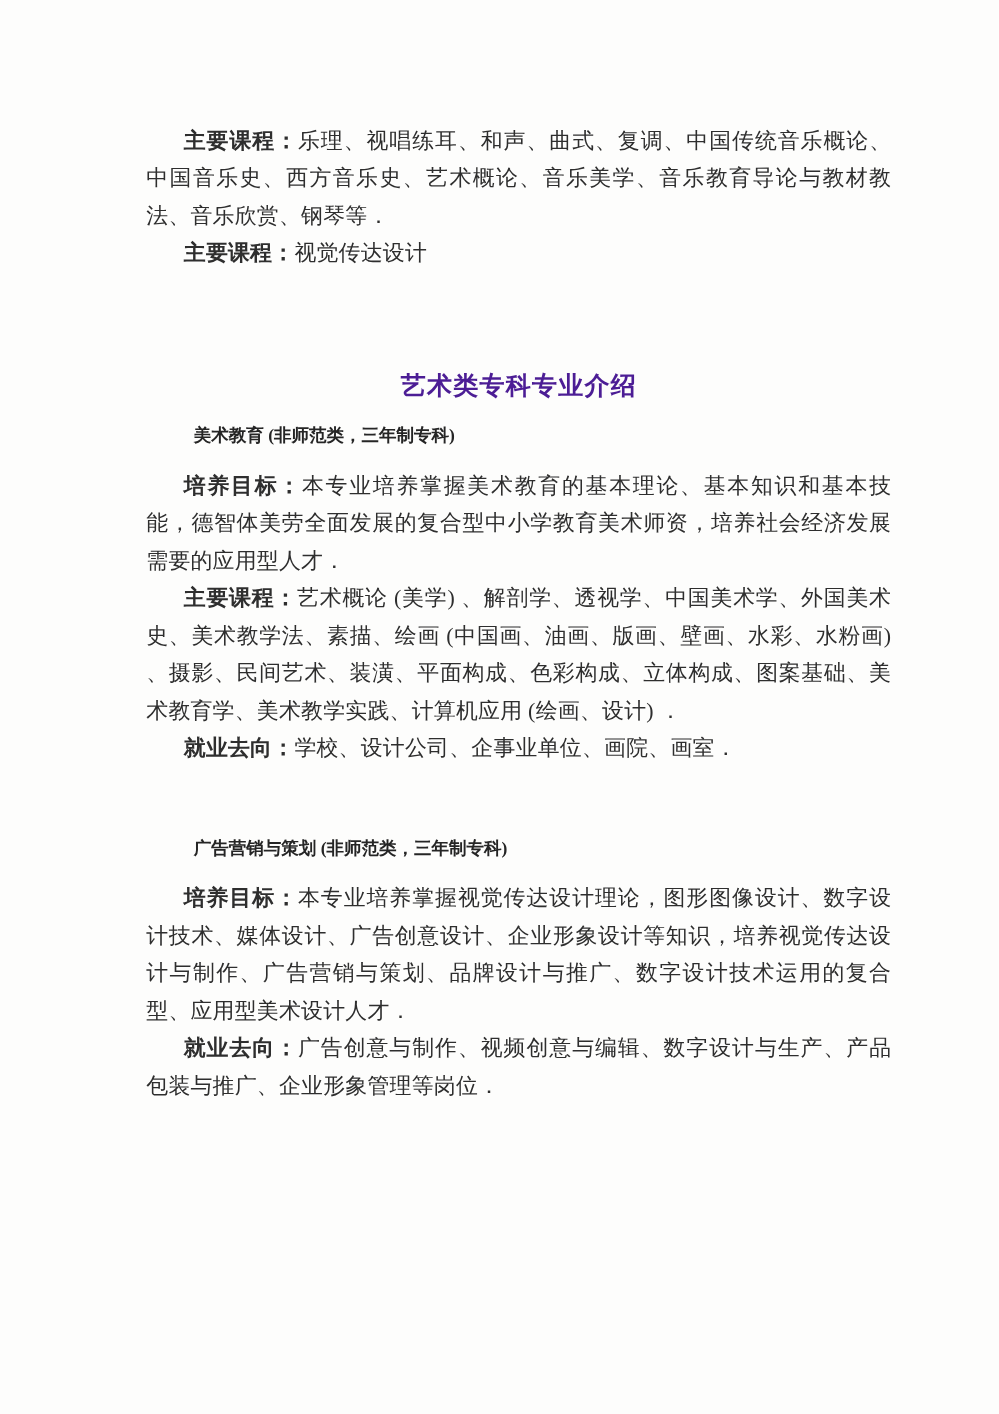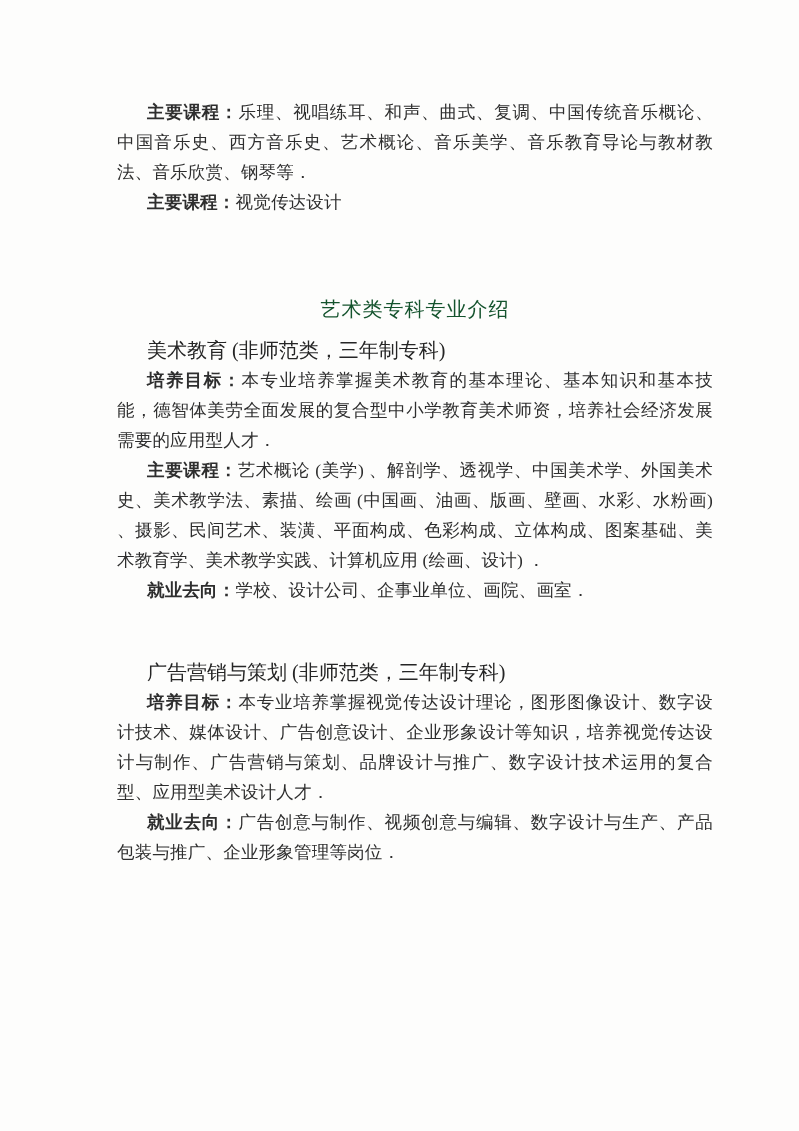--- a/index.html
+++ b/index.html
@@ -29,32 +29,32 @@
     text-indent: 30px;
     letter-spacing: 0.2px;
   }
   .label {
     font-weight: bold;
   }
   .doc-heading {
     margin: 76px 0 10px 0;
     text-align: center;
     font-family: "Liberation Sans", "DejaVu Sans", sans-serif;
-    font-weight: normal;
+    font-weight: bold;
     font-size: 20px;
     line-height: 32px;
-    color: #14532d;
+    color: #4c1d95;
     letter-spacing: 1px;
   }
   .prog-title {
-    margin: 0;
-    font-size: 20px;
+    margin: 8px;
+    font-size: 14px;
     line-height: 30px;
     text-indent: 30px;
-    font-weight: normal;
+    font-weight: bold;
     color: #252525;
   }
   .program + .program {
     margin-top: 52px;
   }
 </style>
 </head>
 <body>
 
 <div class="page">

